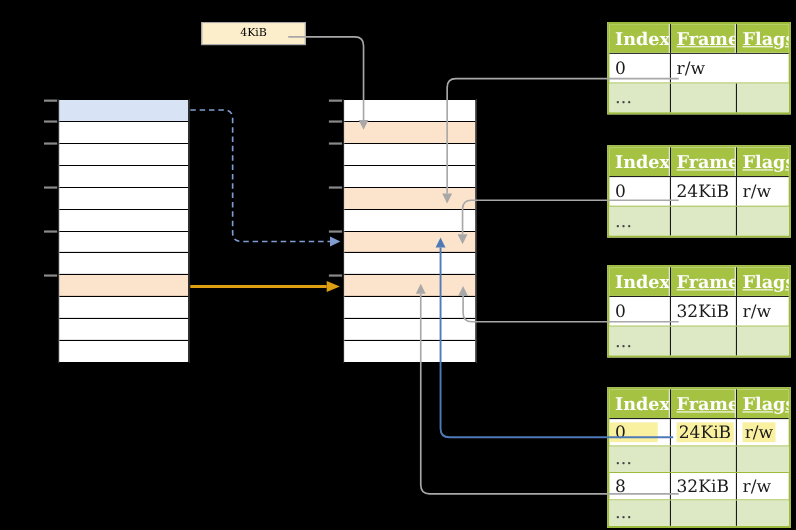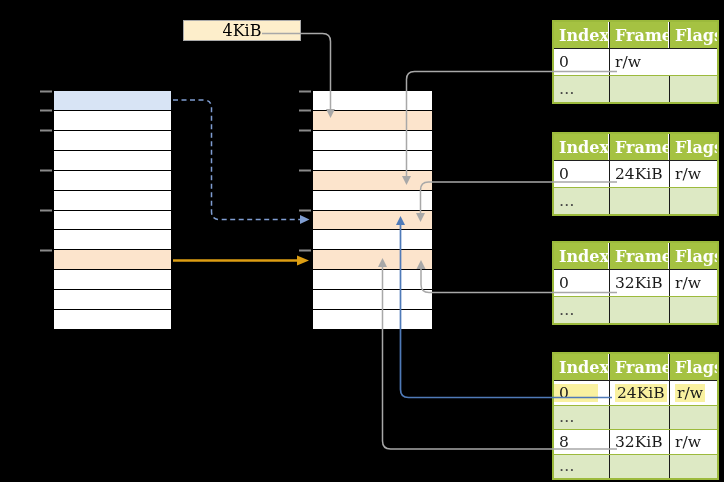--- a/index.html
+++ b/index.html
@@ -5,24 +5,24 @@
   html,body{margin:0;padding:0;}
   body{
     width:724px;height:482px;position:relative;overflow:hidden;
     background:var(--bg,#000);
     font-family:"DejaVu Serif","Liberation Serif",serif;
   }
   .stage{position:absolute;left:0;top:0;width:724px;height:482px;}
 
   
   .label4k{
-    position:absolute;left:183px;top:20px;width:118px;height:21px;
+    position:absolute;left:183px;top:20px;width:95px;height:21px;
     box-sizing:border-box;background:var(--label-bg);border:1px solid var(--label-border);
     display:flex;align-items:center;justify-content:center;
-    font-size:16px;color:#000;
+    font-size:10px;color:#000;
   }
 
   
   .memtable{
     position:absolute;top:90px;height:240px;width:119px;
     box-sizing:border-box;border:1px solid #000;background:#fff;
     display:flex;flex-direction:column;
   }
   #middle-table{left:312px;width:121px;}
   #left-table{left:53px;}
@@ -43,21 +43,21 @@
   .ftable--t4 .fbody{height:23.5px;}
   .fbody + .fbody{border-top:1px solid var(--green-border);}
   .fcell{
     box-sizing:border-box;display:flex;align-items:center;
     padding-left:5px;overflow:hidden;white-space:nowrap;
   }
   .fcell + .fcell{border-left:1px solid #1a1a1a;}
   .fhead .fcell{
     background:var(--green-header);color:#fff;font-weight:bold;font-size:16px;
   }
-  .fhead .fcell + .fcell{box-shadow:-1px 0 0 #fff;}
+  .fhead .fcell + .fcell{box-shadow:-1px 0 0 #fff;text-decoration:underline;}
   .fbody--green .fcell{background:var(--green-light);color:#444;}
   .fcell--nopad{padding-left:0;}
   .hl{background:var(--highlight-yellow);padding:0 2px;}
   .hl--index{display:inline-block;box-sizing:border-box;padding-left:5px;min-width:44px;}
 
   
   .overlay{position:absolute;left:0;top:0;pointer-events:none;}
   .tick{stroke:var(--tick-gray);stroke-width:2;}
   .c-gray{stroke:var(--arrow-gray);stroke-width:1.5;fill:none;}
   .c-blue{stroke:var(--arrow-blue);stroke-width:1.7;fill:none;}

